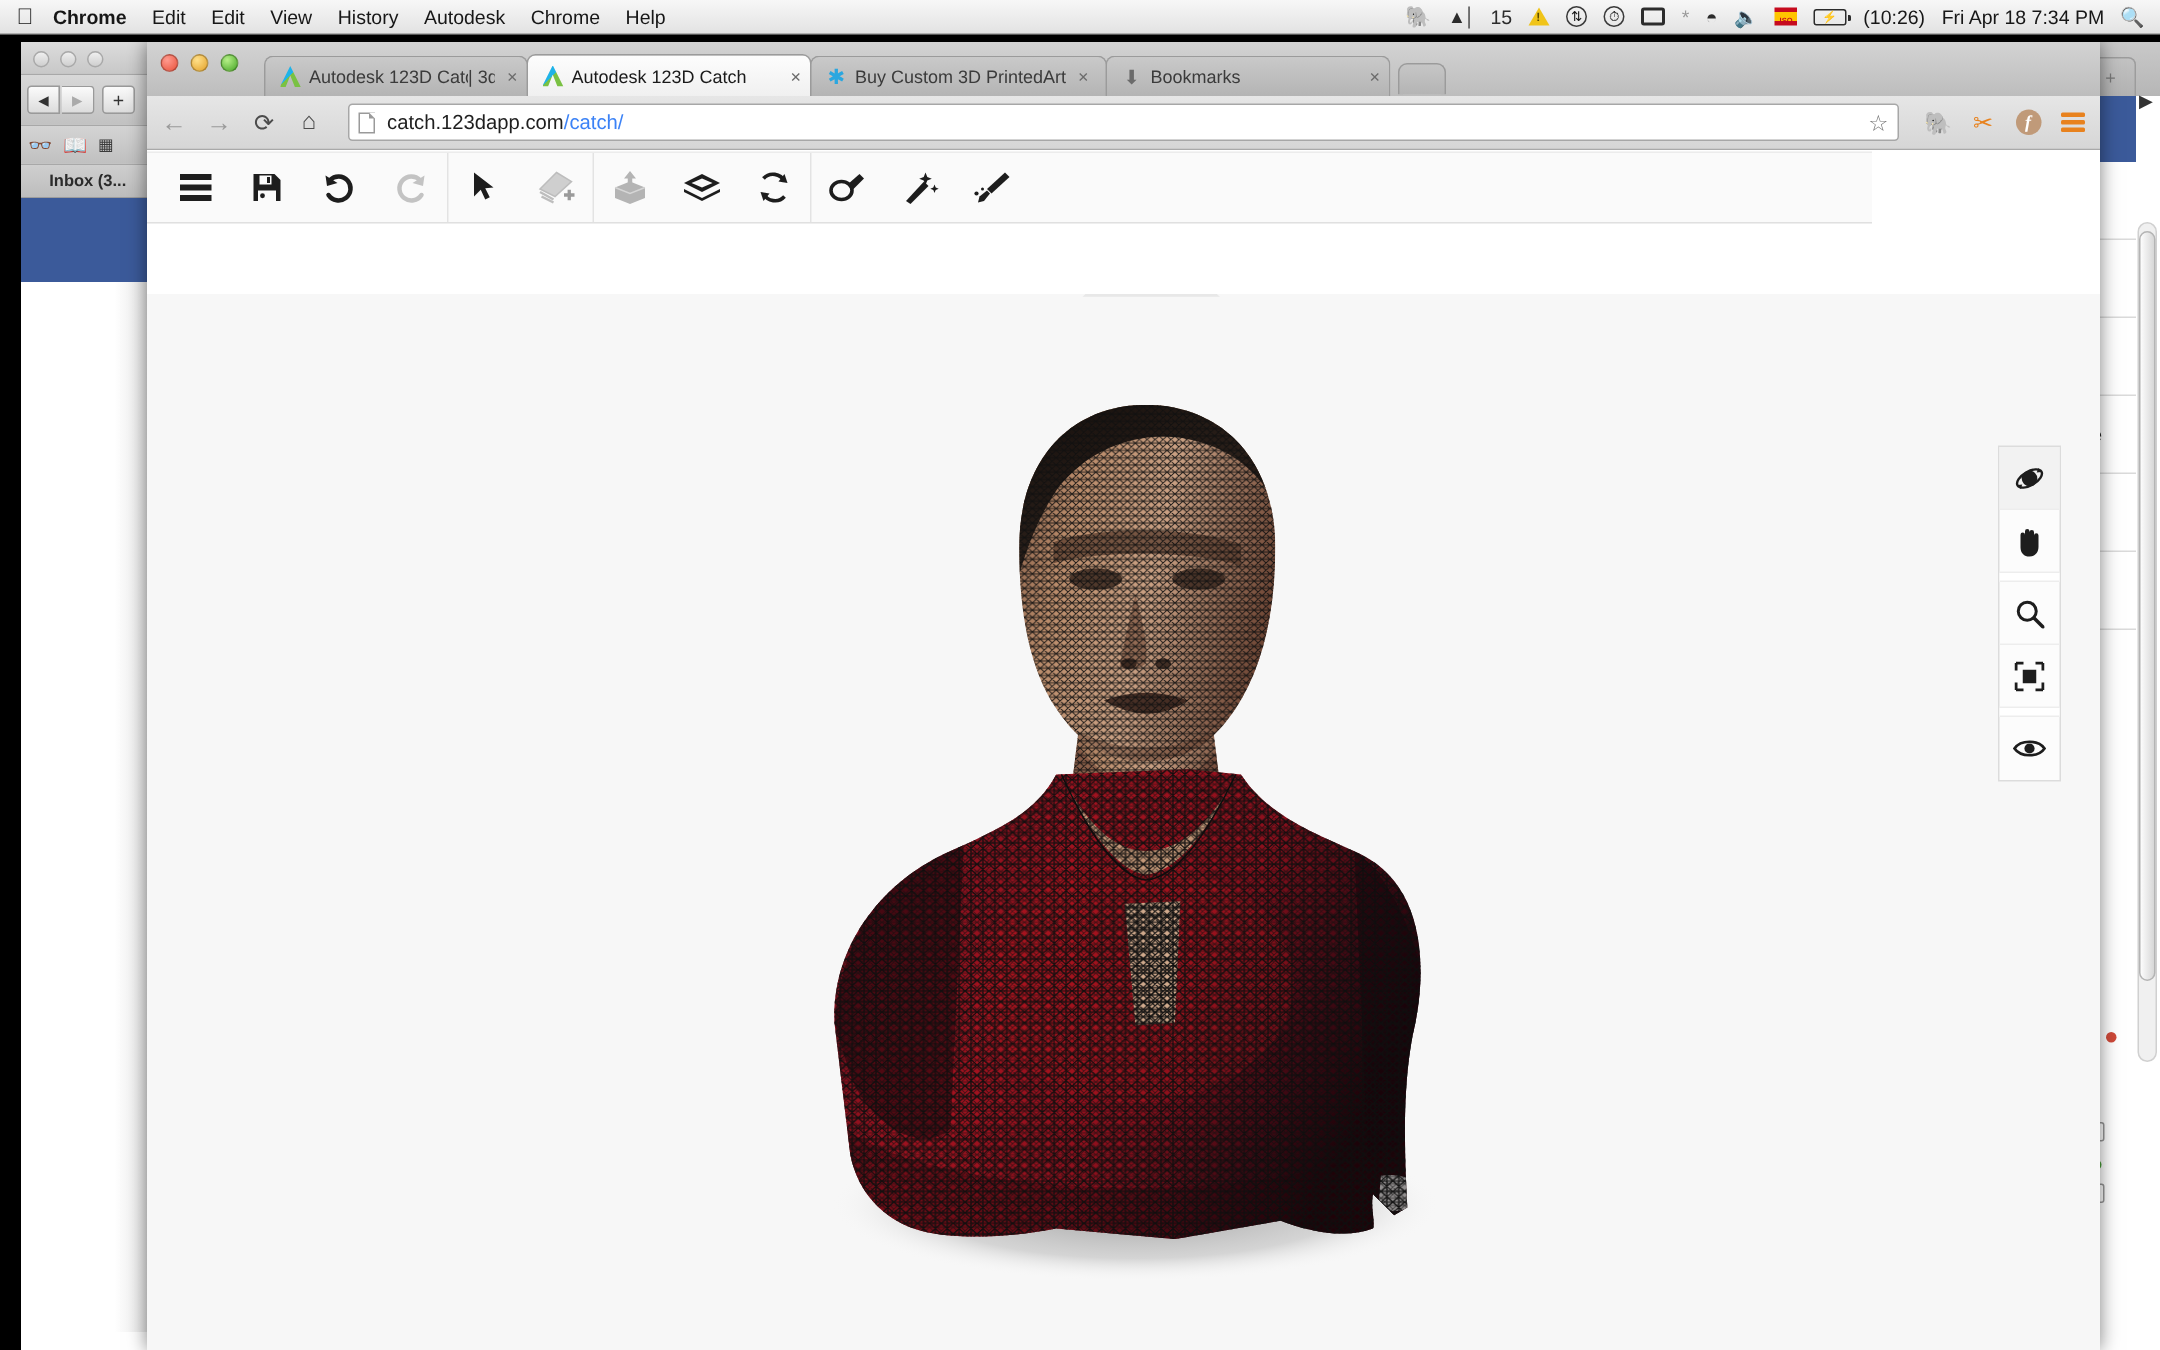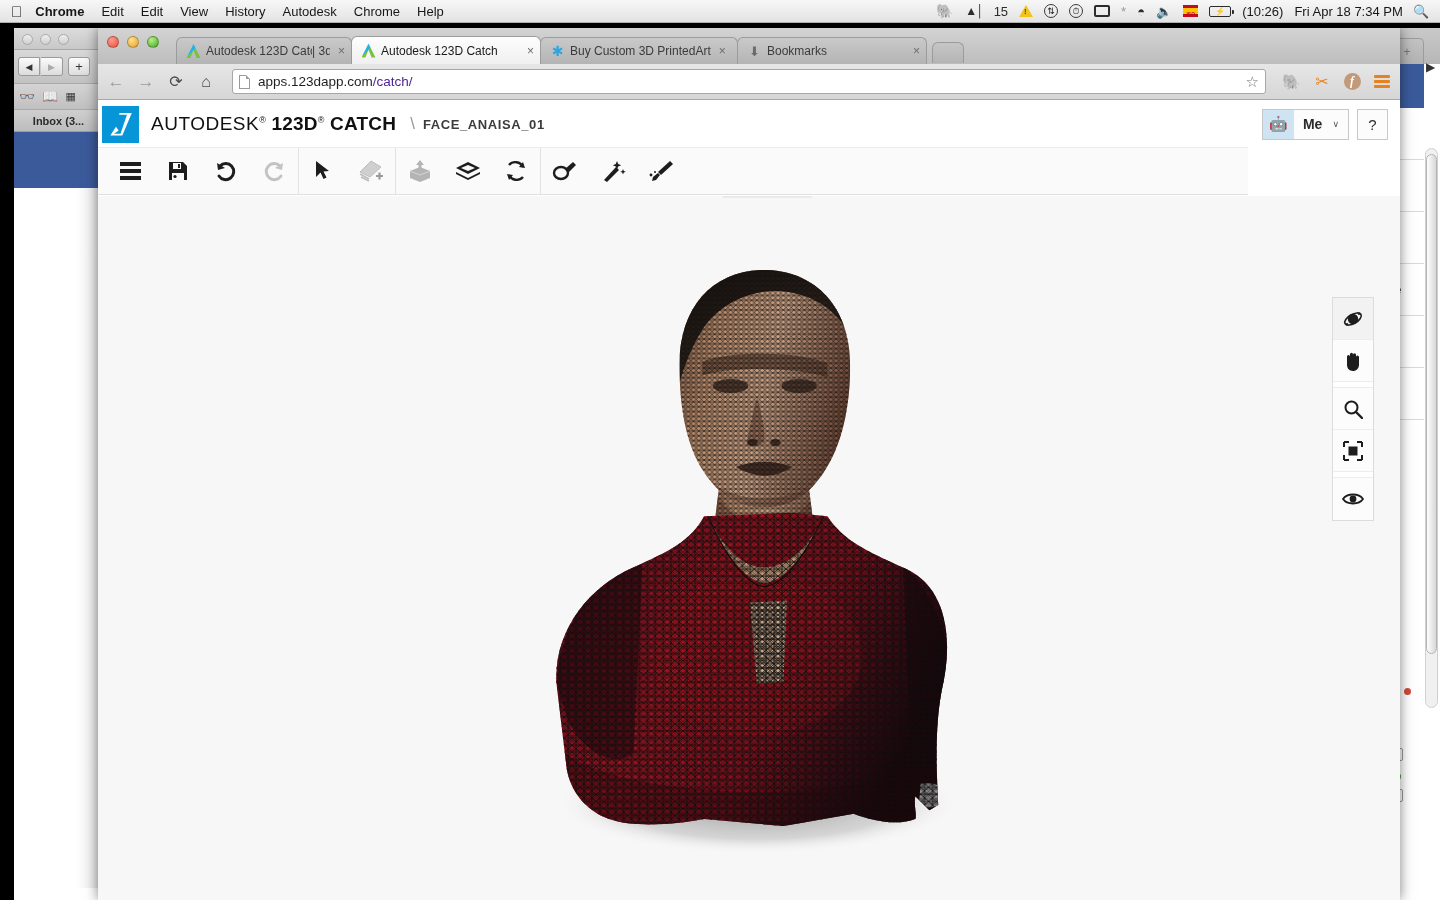--- a/index.html
+++ b/index.html
@@ -211,21 +211,21 @@
     flex: 1; height: 25px; margin: 0 6px;
     background: #fff; border: 1px solid #a7a7a7; border-radius: 3px;
     display: flex; align-items: center; padding: 0 6px;
     font-size: 13.5px; color: #1f1f1f;
   }
   .page-ico {
     width: 11px; height: 14px; border: 1px solid #9a9a9a; background:#fff;
     margin-right: 8px; flex:none; position: relative;
   }
   .page-ico::after{content:"";position:absolute;right:-1px;top:-1px;border-width:0 4px 4px 0;border-style:solid;border-color:#fff #fff #9a9a9a #9a9a9a;}
-  .url-dim { color: #4c1d95; }
+  .url-dim { color: #3b82f6; }
   .star-btn { font-size: 15px; color: #777; margin-left: auto; }
   .ext-ico { width: 20px; display:flex;align-items:center;justify-content:center; font-size: 15px; }
   .ext-eleph { color: #67b32e; font-size:15px; }
   .ext-f { width:17px;height:17px;border-radius:50%;background:#c09a79;color:#fff;font-size:12px;font-weight:bold;display:flex;align-items:center;justify-content:center;font-family:"Liberation Serif",serif;}
   .ext-menu { display:flex;flex-direction:column;gap:2.5px; }
   .ext-menu i { display:block;width:16px;height:2.5px;background:#e8821e;border-radius:1px; }
   .ext-sciss { color:#e8821e; font-size:16px; }
 
   
   .app { position: absolute; left: 0; top: 73px; right: 0; bottom: 0; background: #fff; }
@@ -465,62 +465,41 @@
     </div>
 
     <div class="toolbar">
       <span class="nav-ico">←</span>
       <span class="nav-ico">→</span>
       <span class="nav-ico dark">⟳</span>
       <span class="nav-ico dark">⌂</span>
 
       <div class="omnibox">
         <span class="page-ico"></span>
-        <span>apps.123dapp.com</span>
+        <span>catch.123dapp.com</span>
         <span class="url-dim">/catch/</span>
         <span class="star-btn">☆</span>
       </div>
 
       <span class="ext-ico ext-eleph">🐘</span>
       <span class="ext-ico ext-sciss">✂</span>
       <span class="ext-ico">
           <i class="ext-f">f</i>
         </span>
       <span class="ext-ico">
         <span class="ext-menu">
             <i></i>
             <i></i>
             <i></i>
           </span>
       </span>
     </div>
 
     <div class="app">
 
-      <div class="app-header">
-        <div class="ad-logo">
-            <i></i>
-          </div>
-        <div class="brand">
-          <span class="thin">AUTODESK</span><span class="sup">®</span>
-          <b>123D</b><span class="sup">®</span>
-          <b>CATCH</b>
-        </div>
-        <span class="proj-sep">\</span>
-        <span class="proj-name">FACE_ANAISA_01</span>
-
-        <div class="hdr-right">
-          <div class="me-btn">
-            <span class="me-avatar">🤖</span>
-            <span class="me-label">Me</span>
-            <span class="me-caret">∨</span>
-          </div>
-          <div class="help-btn">?</div>
-        </div>
-      </div>
 
       <div class="app-toolbar">
         <div class="tb-pad"></div>
         <div class="tb-btn">
           <span class="hamb">
               <i></i>
               <i></i>
               <i></i>
             </span>
         </div>

